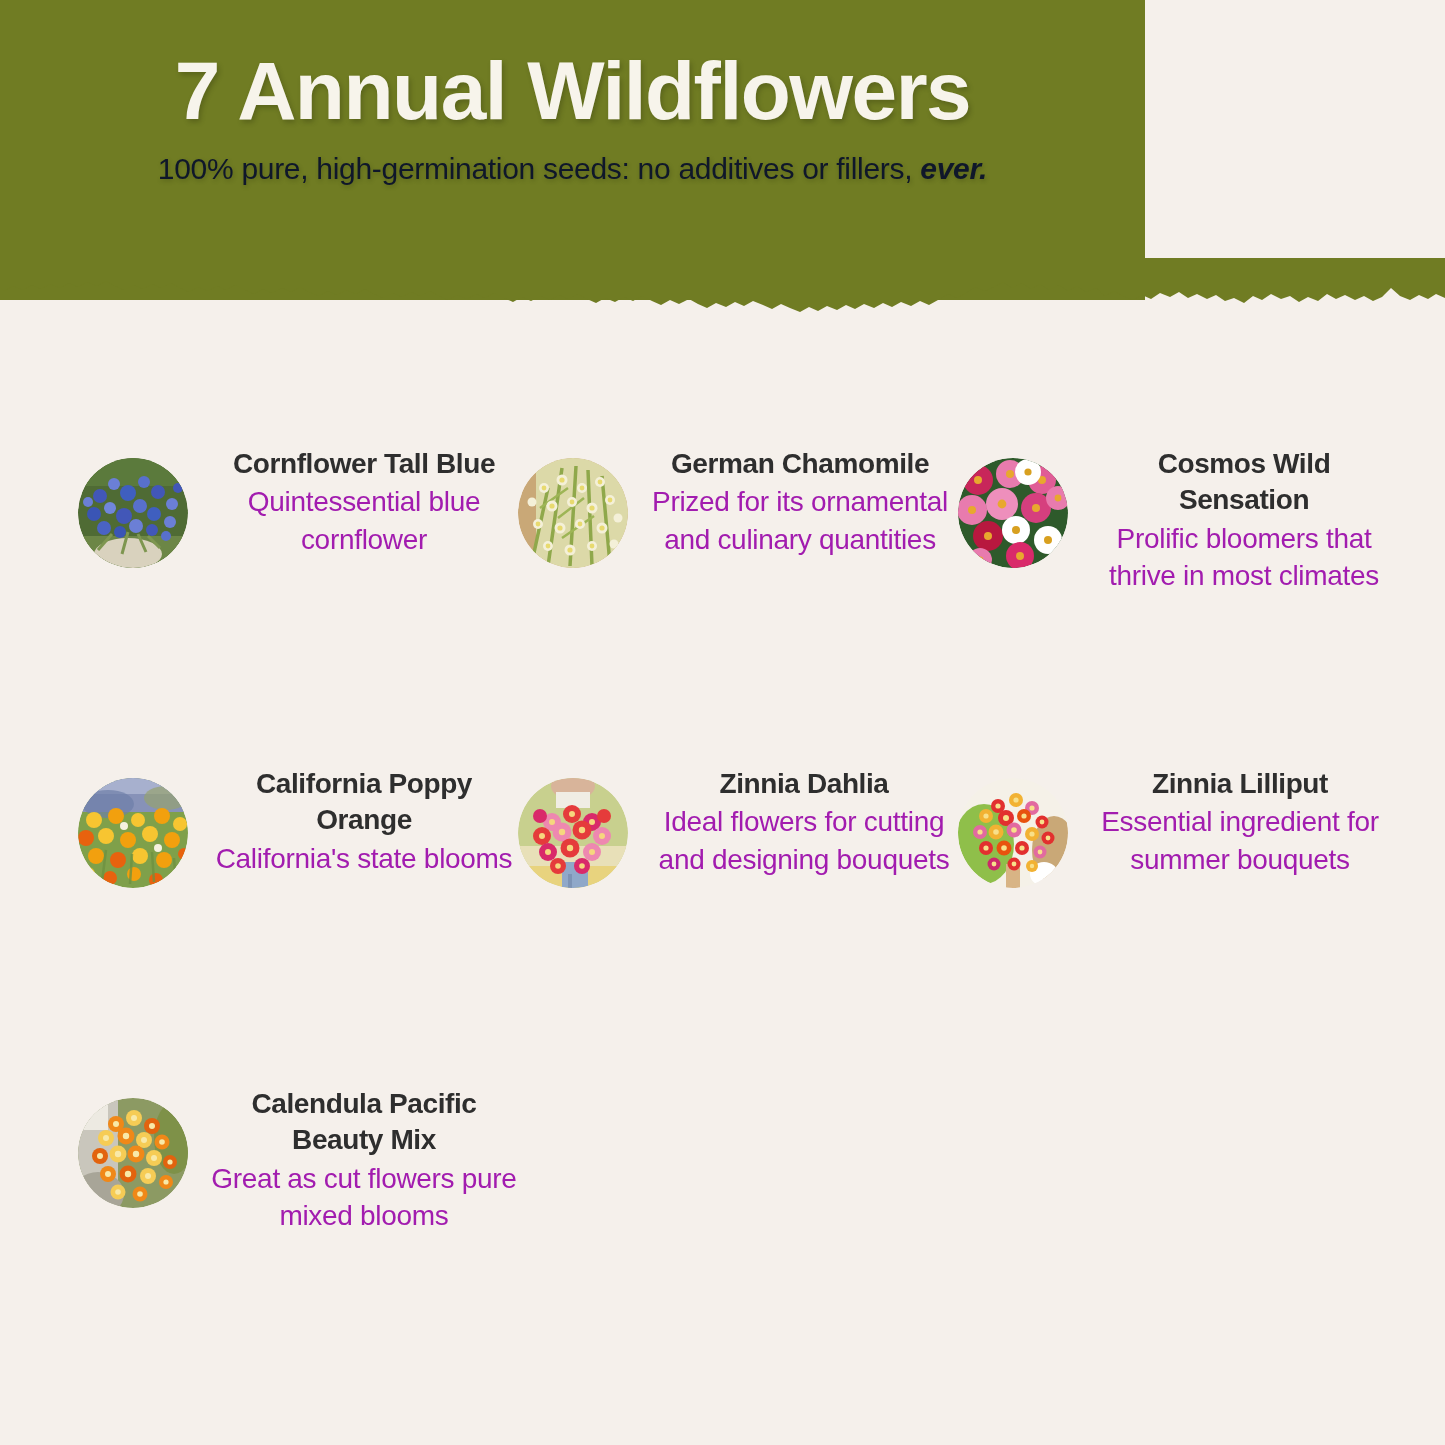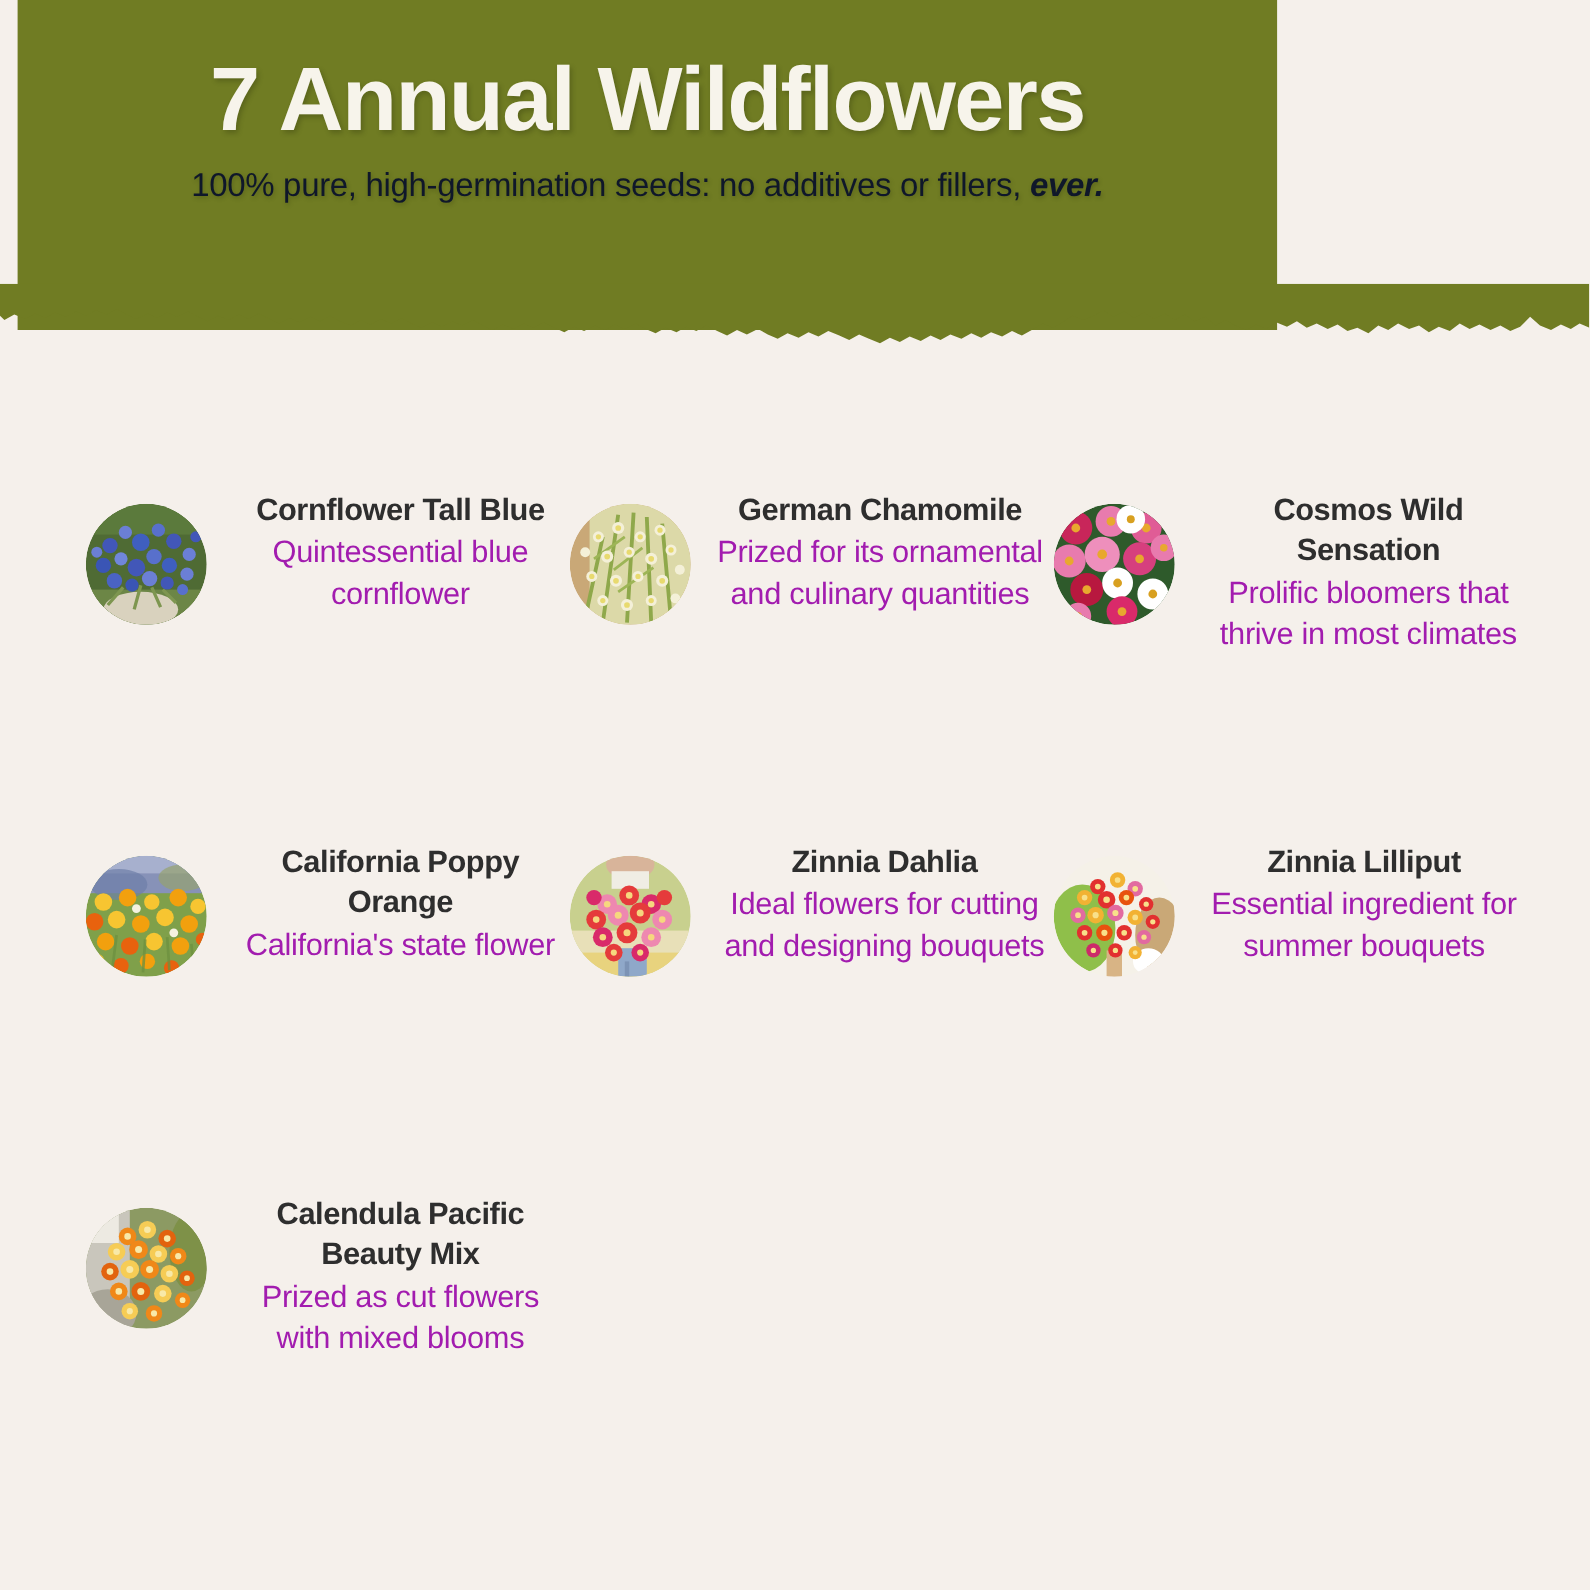--- a/index.html
+++ b/index.html
@@ -19,21 +19,21 @@
     position: relative;
     width: 1445px;
     height: 1445px;
     background: #F5F0EB;
     overflow: hidden;
   }
 
   
   #header-banner {
     position: absolute;
-    top: 0; left: 16px;
+    top: 0; left: 0;
     width: 1145px;
     height: 300px;
     background: #707C23;
     overflow: hidden;
   }
 
   #header-inner {
     position: absolute;
     top: 0; left: 0;
     width: 100%;
@@ -352,21 +352,21 @@
               <circle cx="100" cy="98" r="6" fill="#F7C531"></circle>
               <circle cx="46" cy="48" r="4" fill="#F5F1E0"></circle>
                 <circle cx="80" cy="70" r="4" fill="#F5F1E0"></circle>
             </g>
             <path d="M24 104 L28 72 M52 106 L54 76 M76 104 L74 74 M98 106 L96 80" stroke="#6E9140" stroke-width="2.5" fill="none" opacity="0.8"></path>
           </g>
         </svg>
       </div>
       <div class="flower-text">
         <div class="flower-name">California Poppy Orange</div>
-        <div class="flower-desc">California's state flower</div>
+        <div class="flower-desc">California's state blooms</div>
       </div>
     </div>
 
     <div class="flower-item col-3">
       <div class="thumb">
         <svg viewBox="0 0 110 110">
           <defs>
               <clipPath id="c6">
                 <circle cx="55" cy="55" r="55"></circle>
               </clipPath>
@@ -535,18 +535,18 @@
                 <circle cx="70" cy="78" r="3"></circle>
               <circle cx="88" cy="84" r="2.6"></circle>
                 <circle cx="40" cy="94" r="2.8"></circle>
                 <circle cx="62" cy="96" r="2.8"></circle>
             </g>
           </g>
         </svg>
       </div>
       <div class="flower-text">
         <div class="flower-name">Calendula Pacific Beauty Mix</div>
-        <div class="flower-desc">Prized as cut flowers with mixed blooms</div>
+        <div class="flower-desc">Great as cut flowers pure mixed blooms</div>
       </div>
     </div>
 
   </div>
 </div>
 
 </body></html>

